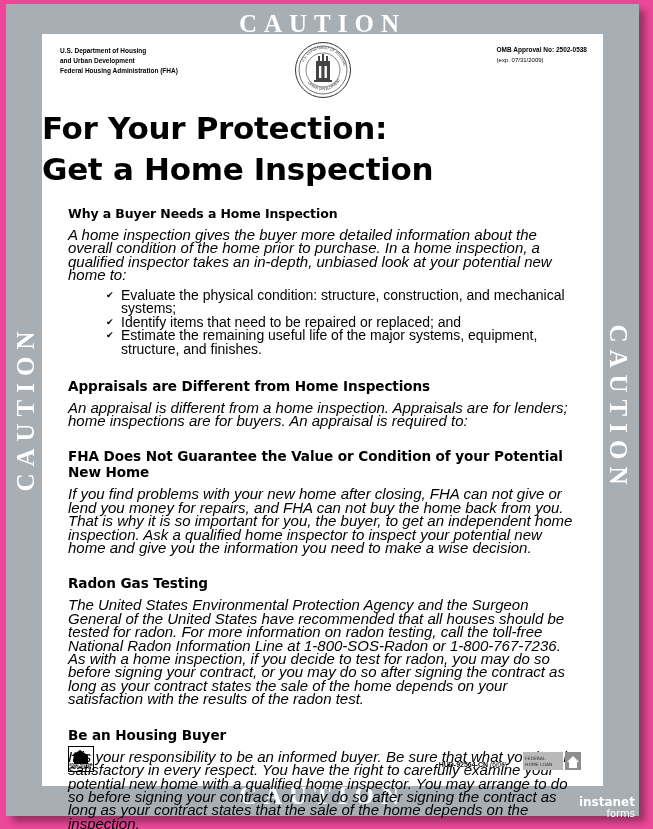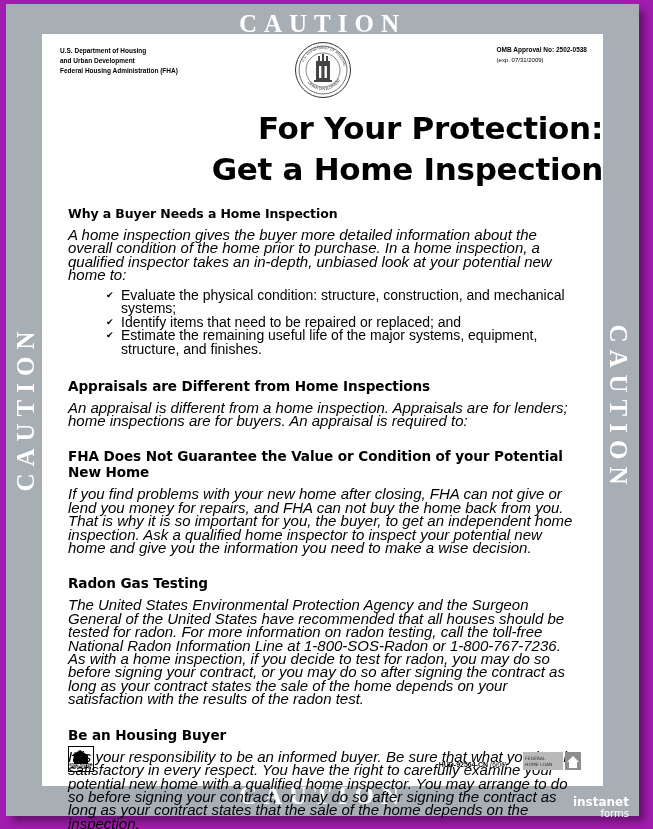--- a/index.html
+++ b/index.html
@@ -11,21 +11,21 @@
     height: 829px;
     background: #ffffff;
     font-family: "Liberation Sans", sans-serif;
     overflow: hidden;
   }
 
   #page {
     position: relative;
     width: 653px;
     height: 829px;
-    background: #a21caf;
+    background: #ec4899;
   }
 
   
   .frame {
     position: absolute;
     left: 6px;
     top: 4px;
     width: 633px;
     height: 812px;
     background: #a7aeb4;
@@ -117,21 +117,21 @@
     left: 50%;
     top: 7px;
     transform: translateX(-50%);
     width: 58px;
     height: 58px;
   }
 
   
   .title-block {
     margin-top: 4px;
-    text-align: right;
+    text-align: left;
     color: #000;
   }
   .title-line {
     font-family: "DejaVu Sans", sans-serif;
     font-weight: bold;
     font-size: 31px;
     line-height: 41px;
     letter-spacing: -0.3px;
   }
 
@@ -242,21 +242,21 @@
   .fhlogo {
     position: absolute;
     right: 22px;
     bottom: 6px;
     width: 58px;
     height: 22px;
   }
 
   .instanet {
     position: absolute;
-    right: 24px;
+    right: 18px;
     bottom: 10px;
     color: #ffffff;
     font-family: "DejaVu Sans", sans-serif;
     font-size: 12px;
     font-weight: bold;
     line-height: 11px;
     text-align: right;
   }
   .instanet .small {
     font-size: 10px;

